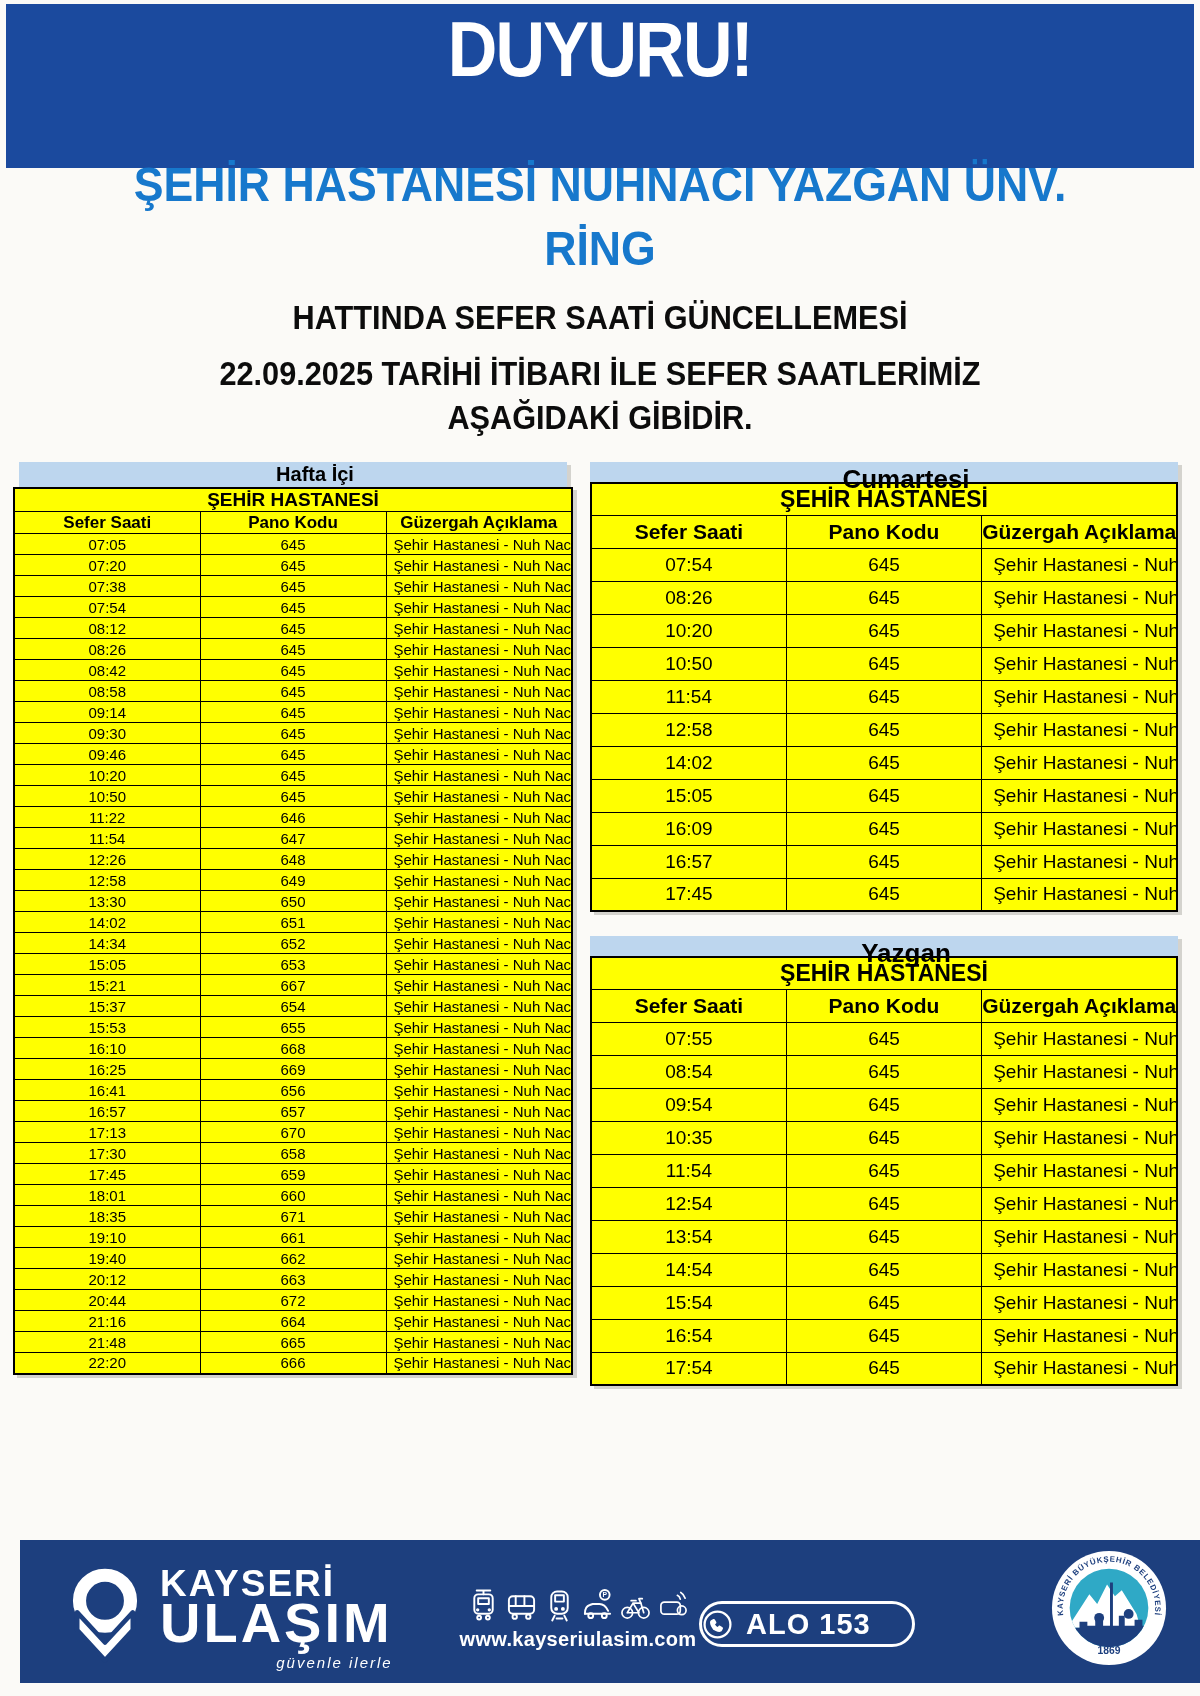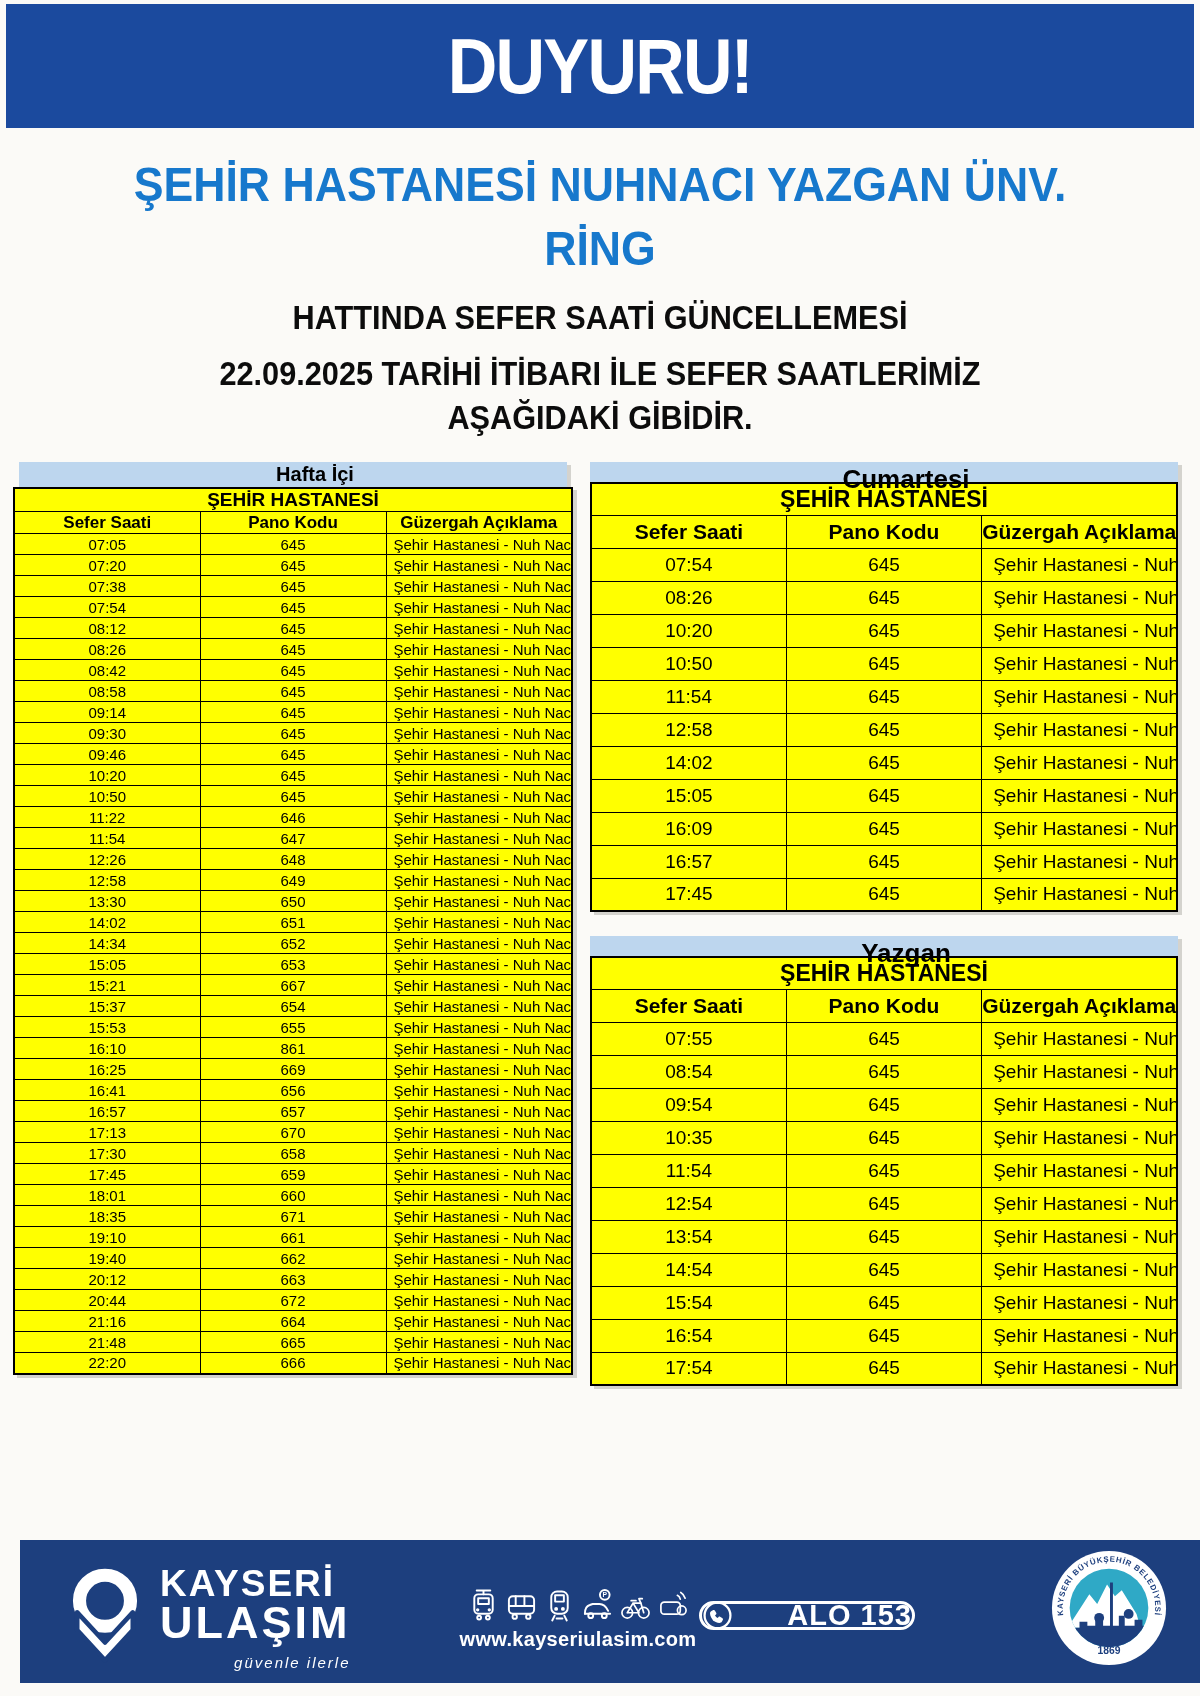--- a/index.html
+++ b/index.html
@@ -8,22 +8,22 @@
     font-family:"Liberation Sans", sans-serif;
     background:#e9e7e2;
   }
   .page {
     position:relative; width:1200px; height:1696px;
     background:#fbfaf7; overflow:hidden;
   }
 
   
   .banner {
-    position:absolute; top:4px; left:6px; right:6px; height:124px;
-    background:#1b4a9e; display:flex; align-items:center; justify-content:center;
+    position:absolute; top:4px; left:6px; right:6px; height:164px;
+    background:#1b4a9e; display:flex; align-items:flex-start; justify-content:center;
   }
   .banner-title {
     color:#ffffff; font-weight:bold; font-size:78px; letter-spacing:-2px;
     transform:scaleX(.88);
   }
 
   
   .headline { position:absolute; top:158px; left:0; width:100%; text-align:center; }
   .hl { display:block; font-weight:bold; transform:scaleX(.93); transform-origin:50% 50%; white-space:nowrap; }
   .hl-blue  { color:#1778cc; font-size:48px; line-height:54px; }
@@ -80,32 +80,32 @@
 
   
   .footer {
     position:absolute; left:20px; top:1540px; width:1185px; height:143px;
     background:#1d3f7e; color:#fff;
   }
   .brand { position:absolute; left:46px; top:26px; display:flex; gap:16px; align-items:flex-start; }
   .pin-wrap svg { width:78px; height:102px; display:block; }
   .brand-text { display:flex; flex-direction:column; }
   .brand-k { font-size:37px; font-weight:bold; letter-spacing:2px; line-height:35px; }
-  .brand-u { font-size:45px; font-weight:bold; letter-spacing:3px; line-height:43px; }
+  .brand-u { font-size:56px; font-weight:bold; letter-spacing:3px; line-height:43px; }
   .brand-tag { font-style:italic; font-size:15px; letter-spacing:2px; text-align:right; margin-top:10px; }
 
   .footer-mid { position:absolute; left:437px; top:44px; width:242px; text-align:center; }
   .icons-row { display:flex; justify-content:center; align-items:flex-end; gap:7px; height:40px; }
   .icons-row svg { width:31px; height:38px; display:block; }
   .website { font-weight:bold; font-size:20px; letter-spacing:.3px; margin-top:4px; white-space:nowrap;text-align:center; }
 
   .alo-pill {
-    position:absolute; left:679px; top:61px; width:216px; height:29px;
+    position:absolute; left:679px; top:61px; width:216px; height:46px;
     border:3px solid #fff; border-radius:24px;
-    display:flex; align-items:center; justify-content:space-between; gap:13px;
+    display:flex; align-items:center; justify-content:flex-start; gap:13px;
   }
   .alo-pill svg { width:31px; height:31px; display:block; }
   .alo-label { font-size:29px; font-weight:bold; letter-spacing:1px; }
 
   .seal { position:absolute; left:1030px; top:9px; width:118px; height:118px; }
   .seal svg { width:118px; height:118px; display:block; }
 </style>
 </head>
 <body>
 
@@ -254,21 +254,21 @@
               <td>654</td>
               <td class="route">Şehir Hastanesi - Nuh Naci Yazgan Üniversitesi Ring</td>
             </tr>
             <tr>
               <td>15:53</td>
               <td>655</td>
               <td class="route">Şehir Hastanesi - Nuh Naci Yazgan Üniversitesi Ring</td>
             </tr>
             <tr>
               <td>16:10</td>
-              <td>861</td>
+              <td>668</td>
               <td class="route">Şehir Hastanesi - Nuh Naci Yazgan Üniversitesi Ring</td>
             </tr>
             <tr>
               <td>16:25</td>
               <td>669</td>
               <td class="route">Şehir Hastanesi - Nuh Naci Yazgan Üniversitesi Ring</td>
             </tr>
             <tr>
               <td>16:41</td>
               <td>656</td>

